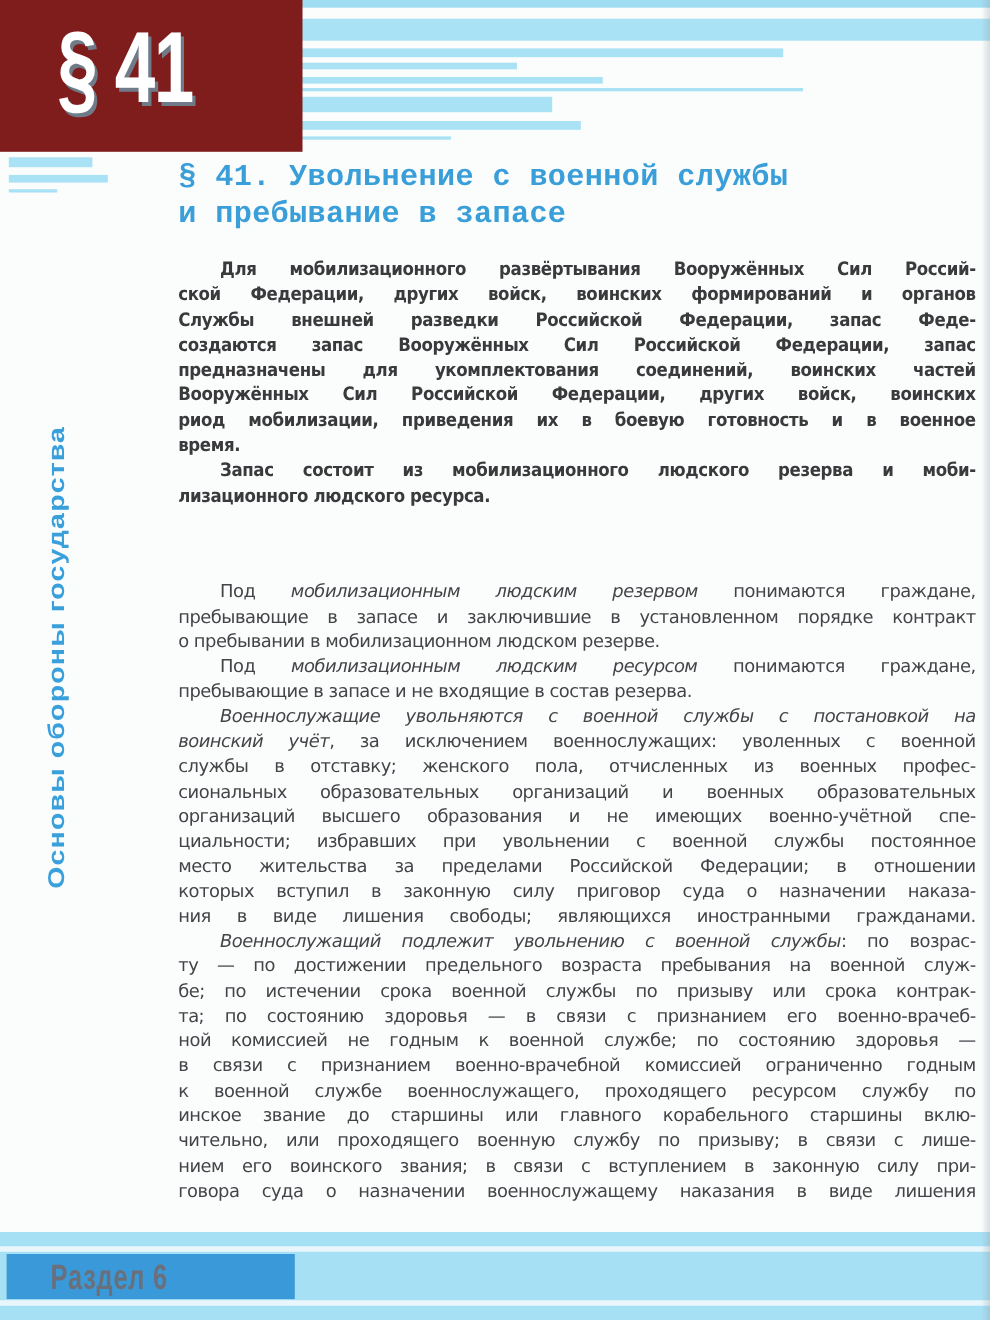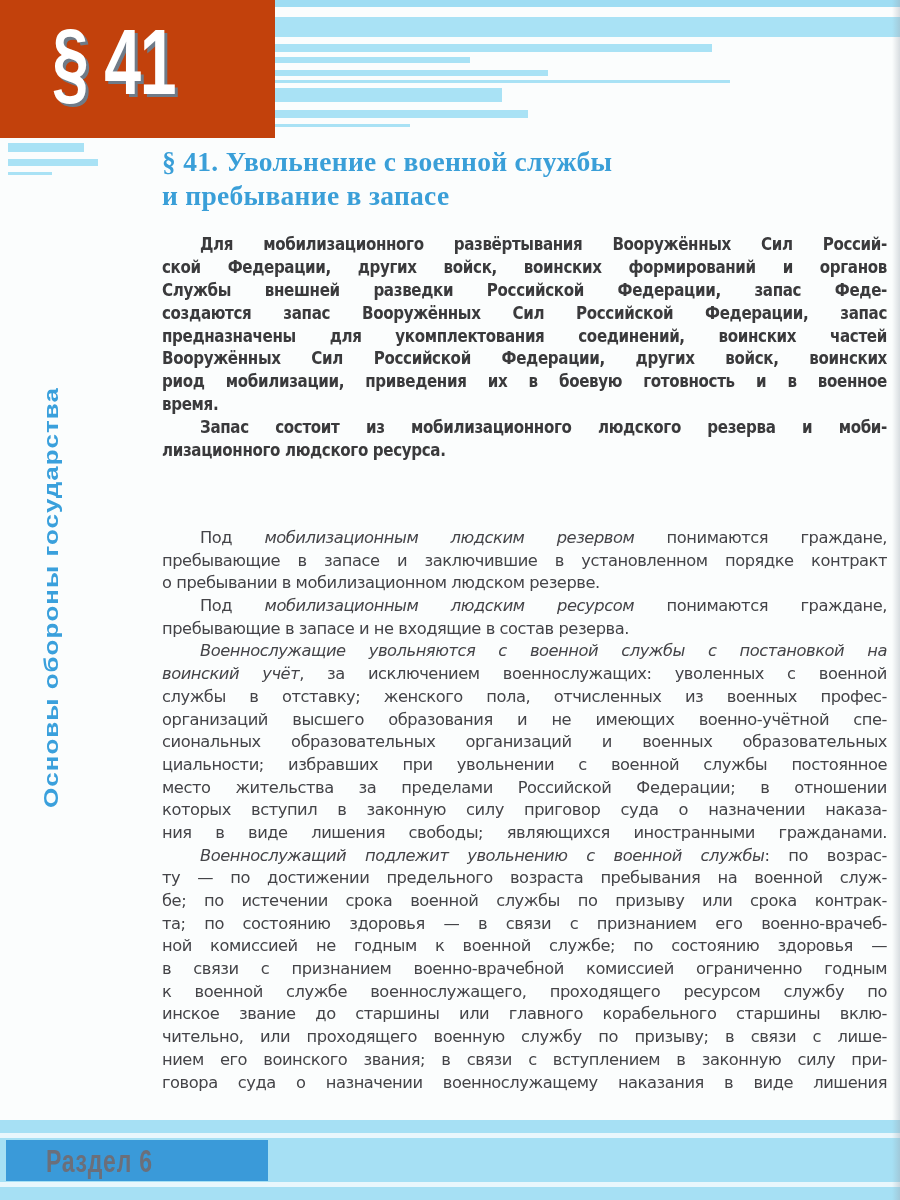--- a/index.html
+++ b/index.html
@@ -7,37 +7,37 @@
     width: 900px; height: 1200px; position: relative; overflow: hidden;
     background: #fbfdfd;
     font-family: "DejaVu Sans", sans-serif;
     color: #3a3a3c;
   }
   
   .top-stripes { position: absolute; left: 0; top: 0; width: 900px; height: 140px; }
   .stripe { position: absolute; background: #a9e2f5; }
   .badge {
     position: absolute; left: 0; top: 0; width: 275px; height: 138px;
-    background: #c2410c;
+    background: #7f1d1d;
   }
   .badge-text {
     position: absolute; left: 52px; top: 12px;
     font-family: "Liberation Sans", sans-serif; font-weight: bold;
     font-size: 92px; line-height: 100px; color: #ffffff;
     letter-spacing: -2px;
     transform: scaleX(0.72); transform-origin: left top;
     text-shadow: 4px 3px 0 #6f7b88;
     white-space: nowrap;
   }
   .left-mini-stripes .stripe { background: #a9e2f5; }
 
   
   .title {
     position: absolute; left: 162px; top: 145px; width: 700px;
-    font-family: Liberation Serif, serif; font-weight: bold;
+    font-family: Liberation Mono, monospace; font-weight: bold;
     font-size: 27.5px; line-height: 34px; color: #3a9fd8;
     letter-spacing: 0.3px;
   }
   .title-line { display: block; white-space: nowrap; }
 
   
   .block { position: absolute; left: 162px; width: 725px; }
   .line {
     display: block; white-space: nowrap;
     text-align: justify; text-align-last: justify;
@@ -138,22 +138,22 @@
   <span class="line indent"><span>Под </span><span class="it">мобилизационным людским резервом</span><span> понимаются граждане,</span></span>
   <span class="line">пребывающие в запасе и заключившие в установленном порядке контракт</span>
   <span class="line last">о пребывании в мобилизационном людском резерве.</span>
 
   <span class="line indent"><span>Под </span><span class="it">мобилизационным людским ресурсом</span><span> понимаются граждане,</span></span>
   <span class="line last">пребывающие в запасе и не входящие в состав резерва.</span>
 
   <span class="line indent it">Военнослужащие увольняются с военной службы с постановкой на</span>
   <span class="line"><span class="it">воинский учёт</span><span>, за исключением военнослужащих: уволенных с военной</span></span>
   <span class="line">службы в отставку; женского пола, отчисленных из военных профес-</span>
+  <span class="line">сиональных образовательных организаций и военных образовательных</span>
   <span class="line">организаций высшего образования и не имеющих военно-учётной спе-</span>
-  <span class="line">сиональных образовательных организаций и военных образовательных</span>
   <span class="line">циальности; избравших при увольнении с военной службы постоянное</span>
   <span class="line">место жительства за пределами Российской Федерации; в отношении</span>
   <span class="line">которых вступил в законную силу приговор суда о назначении наказа-</span>
   <span class="line">ния в виде лишения свободы; являющихся иностранными гражданами.</span>
 
   <span class="line indent"><span class="it">Военнослужащий подлежит увольнению с военной службы</span><span>: по возрас-</span></span>
   <span class="line">ту — по достижении предельного возраста пребывания на военной служ-</span>
   <span class="line">бе; по истечении срока военной службы по призыву или срока контрак-</span>
   <span class="line">та; по состоянию здоровья — в связи с признанием его военно-врачеб-</span>
   <span class="line">ной комиссией не годным к военной службе; по состоянию здоровья —</span>

